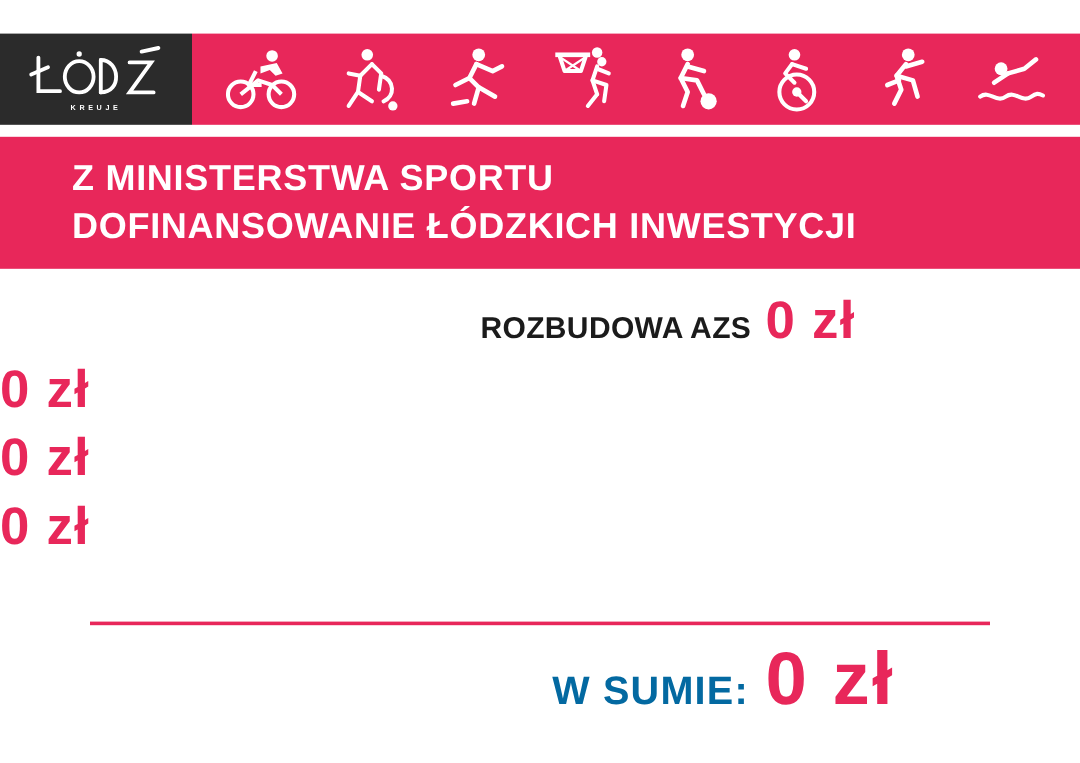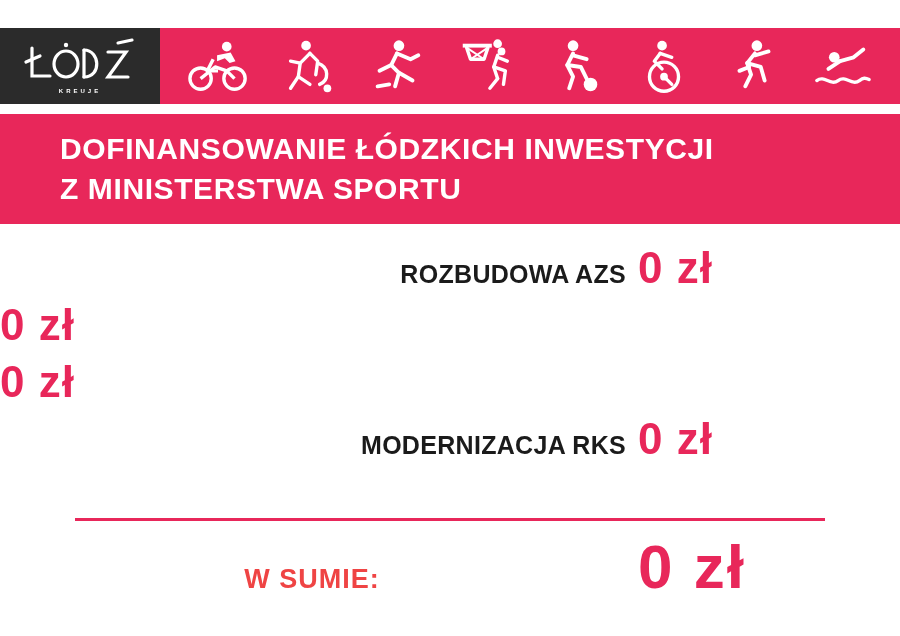--- a/index.html
+++ b/index.html
@@ -141,25 +141,25 @@
   .total-row {
     position: absolute;
     left: 0;
     top: 536px;
     width: 900px;
     display: flex;
     align-items: baseline;
   }
   .total-label {
     width: 638px;
-    text-align: center;
+    text-align: right;
     padding-right: 14px;
     box-sizing: border-box;
-    color: #ef4444;
-    font-size: 27px;
+    color: #0369a1;
+    font-size: 33px;
     font-weight: bold;
     letter-spacing: 1px;
     text-transform: uppercase;
     white-space: nowrap;
   }
   .total-value {
     color: #e8275a;
     font-size: 62px;
     font-weight: bold;
     line-height: 1;
@@ -284,41 +284,40 @@
           <path d="M30 24 L44 20 L54 12" fill="none"></path>
           <path d="M30 24 L18 32" fill="none"></path>
           <path d="M6 44 C14 38, 20 50, 28 44 C36 38, 42 50, 50 44 C54 41, 56 41, 60 43" fill="none" stroke-width="3.5"></path>
         </g>
       </svg>
 
     </div>
   </div>
 
   <div class="title-band">
+    <div class="title-line">Z MINISTERSTWA SPORTU</div>
     <div class="title-line">DOFINANSOWANIE ŁÓDZKICH INWESTYCJI</div>
-    <div class="title-line">Z MINISTERSTWA SPORTU</div>
   </div>
 
   <div class="items">
 
     <div class="item-row">
       <div class="item-label">ROZBUDOWA AZS</div>
       <div class="item-value">0 zł</div>
     </div>
 
     <div class="item-row">
       <div class="item-value">0 zł</div>
     </div>
 
     <div class="item-row">
       <div class="item-value">0 zł</div>
     </div>
 
     <div class="item-row">
-      <div class="item-label">MODERNIZACJA RKS</div>
       <div class="item-value">0 zł</div>
     </div>
 
   </div>
 
   <div class="divider"></div>
 
   <div class="total-row">
     <div class="total-label">W SUMIE:</div>
     <div class="total-value">0 zł</div>

